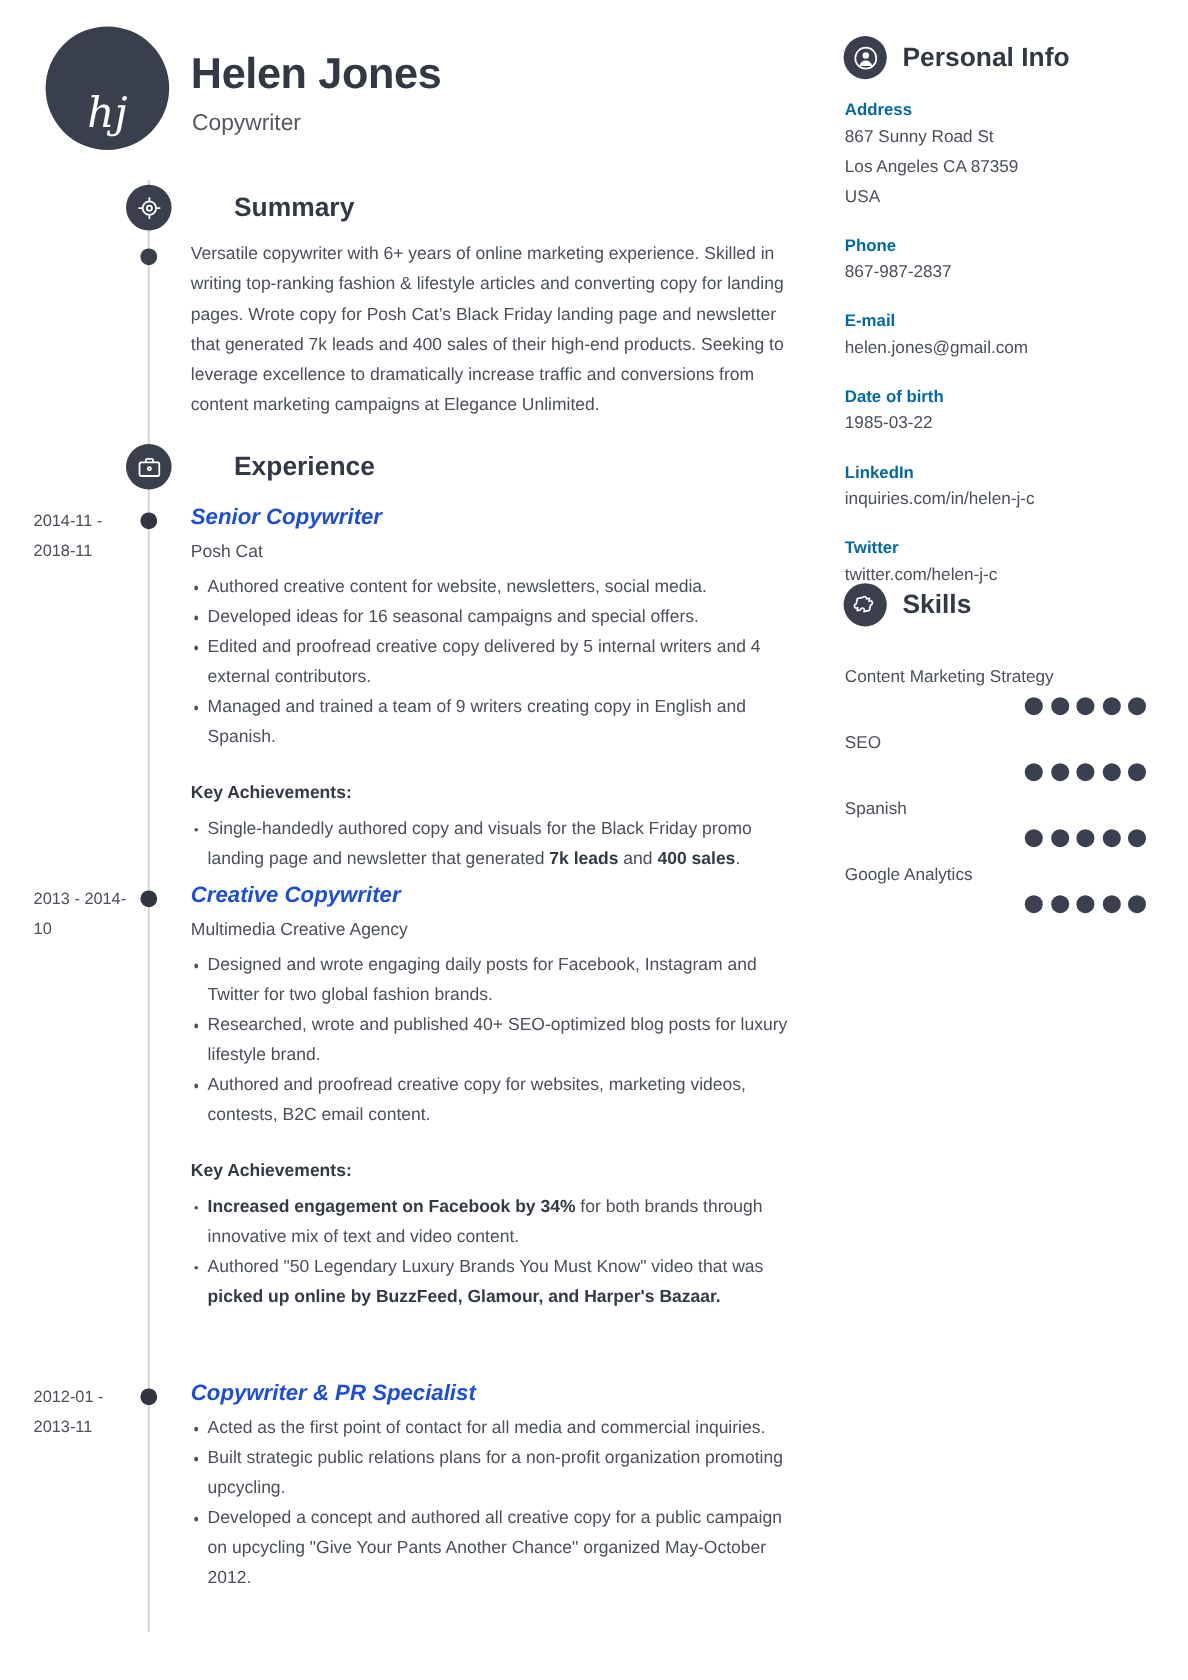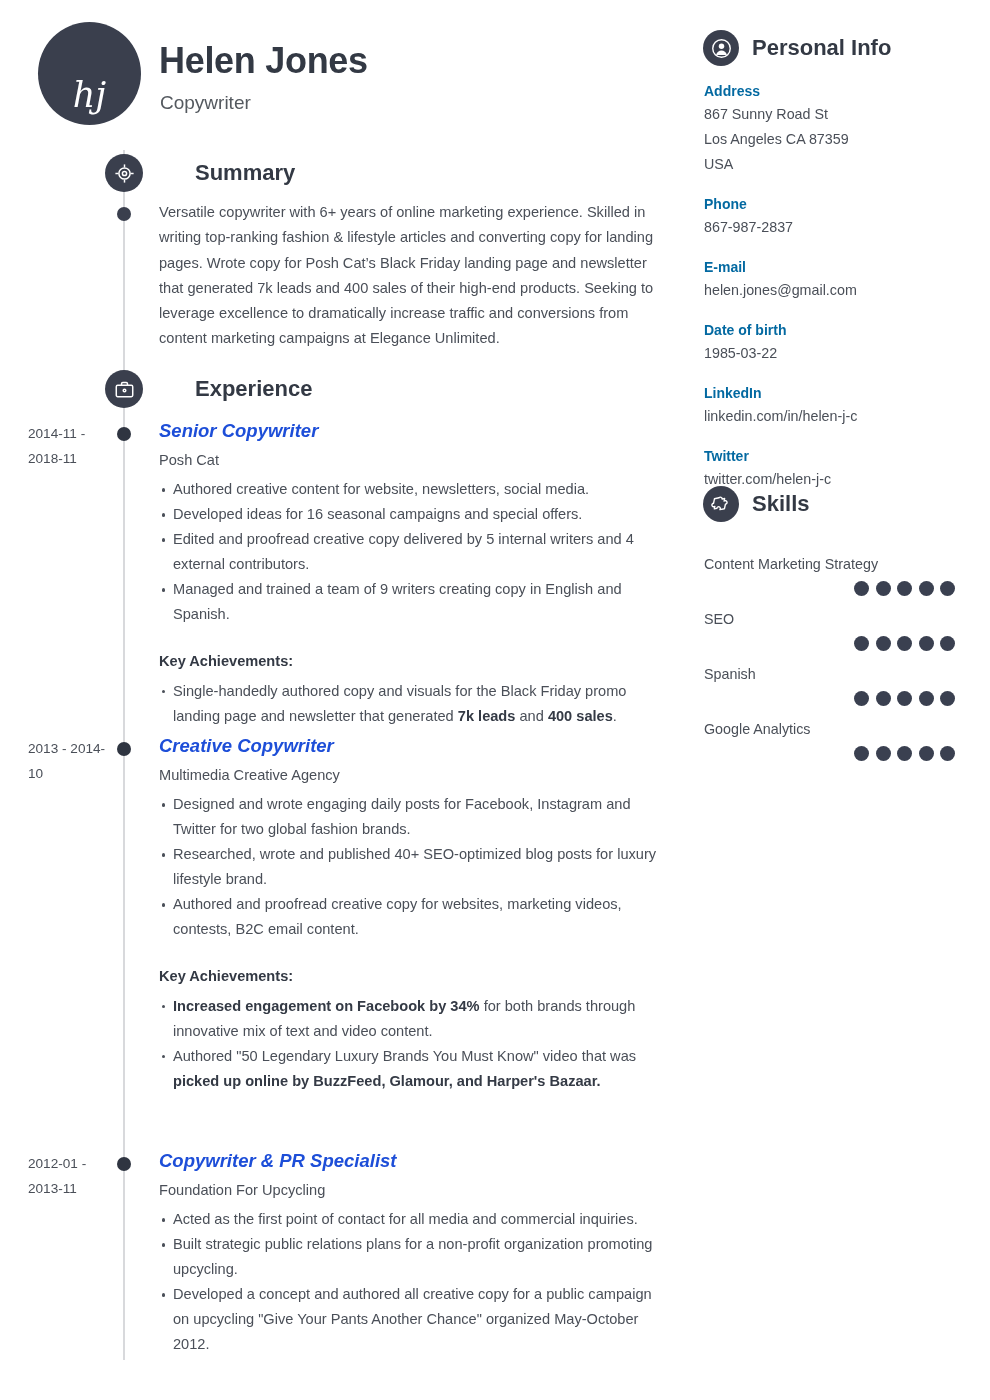--- a/index.html
+++ b/index.html
@@ -315,21 +315,20 @@
             <li>Authored "50 Legendary Luxury Brands You Must Know" video that was <b>picked up online by BuzzFeed, Glamour, and Harper's Bazaar.</b></li>
           </ul>
       </div>
     </div>
 
     <div class="job" style="top:1151px;">
       <div class="job-dates">2012-01 - 2013-11</div>
       <div class="job-dot"></div>
       <div class="job-body">
         <div class="job-role">Copywriter &amp; PR Specialist</div>
-        <div class="job-company">Foundation For Upcycling</div>
         <ul class="bullets">
             <li>Acted as the first point of contact for all media and commercial inquiries.</li>
             <li>Built strategic public relations plans for a non-profit organization promoting upcycling.</li>
             <li>Developed a concept and authored all creative copy for a public campaign on upcycling "Give Your Pants Another Chance" organized May-October 2012.</li>
           </ul>
       </div>
     </div>
 
   </div>
 
@@ -360,21 +359,21 @@
       <div class="info-block">
         <div class="info-label">E-mail</div>
         <div class="info-value">helen.jones@gmail.com</div>
       </div>
       <div class="info-block">
         <div class="info-label">Date of birth</div>
         <div class="info-value">1985-03-22</div>
       </div>
       <div class="info-block">
         <div class="info-label">LinkedIn</div>
-        <div class="info-value">linkedin.com/in/helen-j-c</div>
+        <div class="info-value">inquiries.com/in/helen-j-c</div>
       </div>
       <div class="info-block">
         <div class="info-label">Twitter</div>
         <div class="info-value">twitter.com/helen-j-c</div>
       </div>
     </div>
 
     <div class="side-head" style="top:486px;">
       <span class="side-icon">
         <svg width="21" height="21" viewBox="0 0 24 24" fill="none" stroke="#ffffff" stroke-width="1.6" stroke-linejoin="round">

